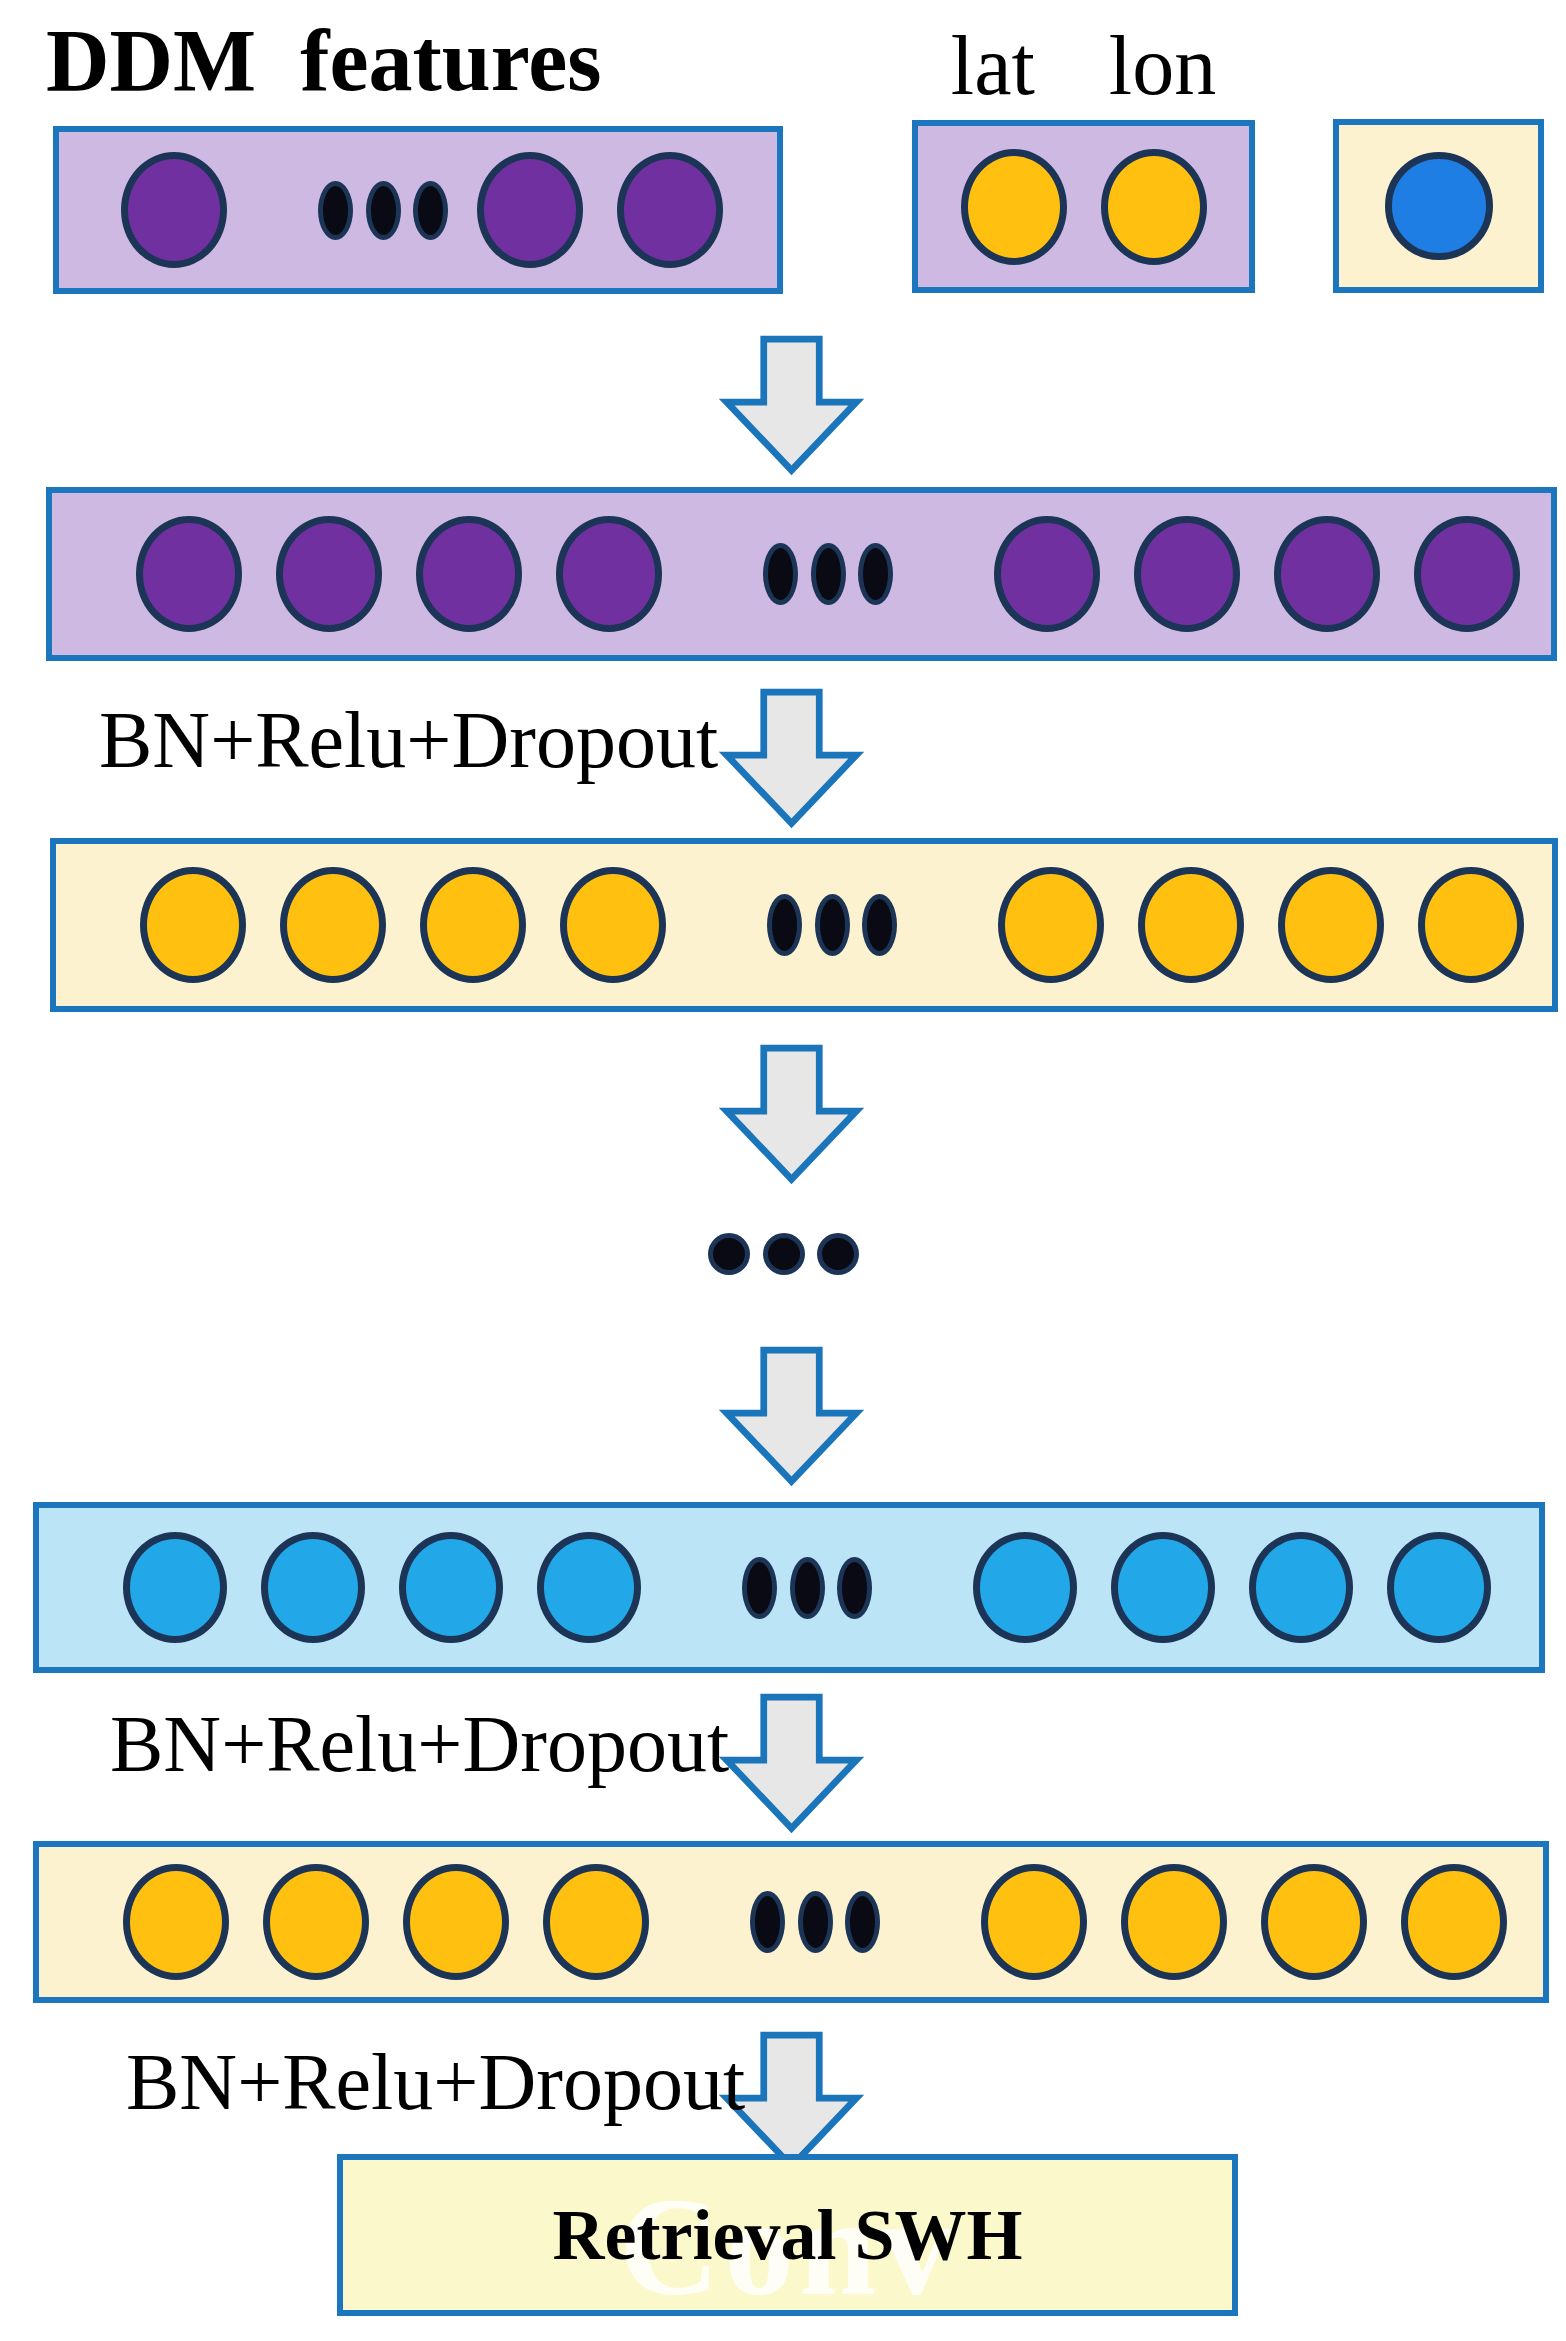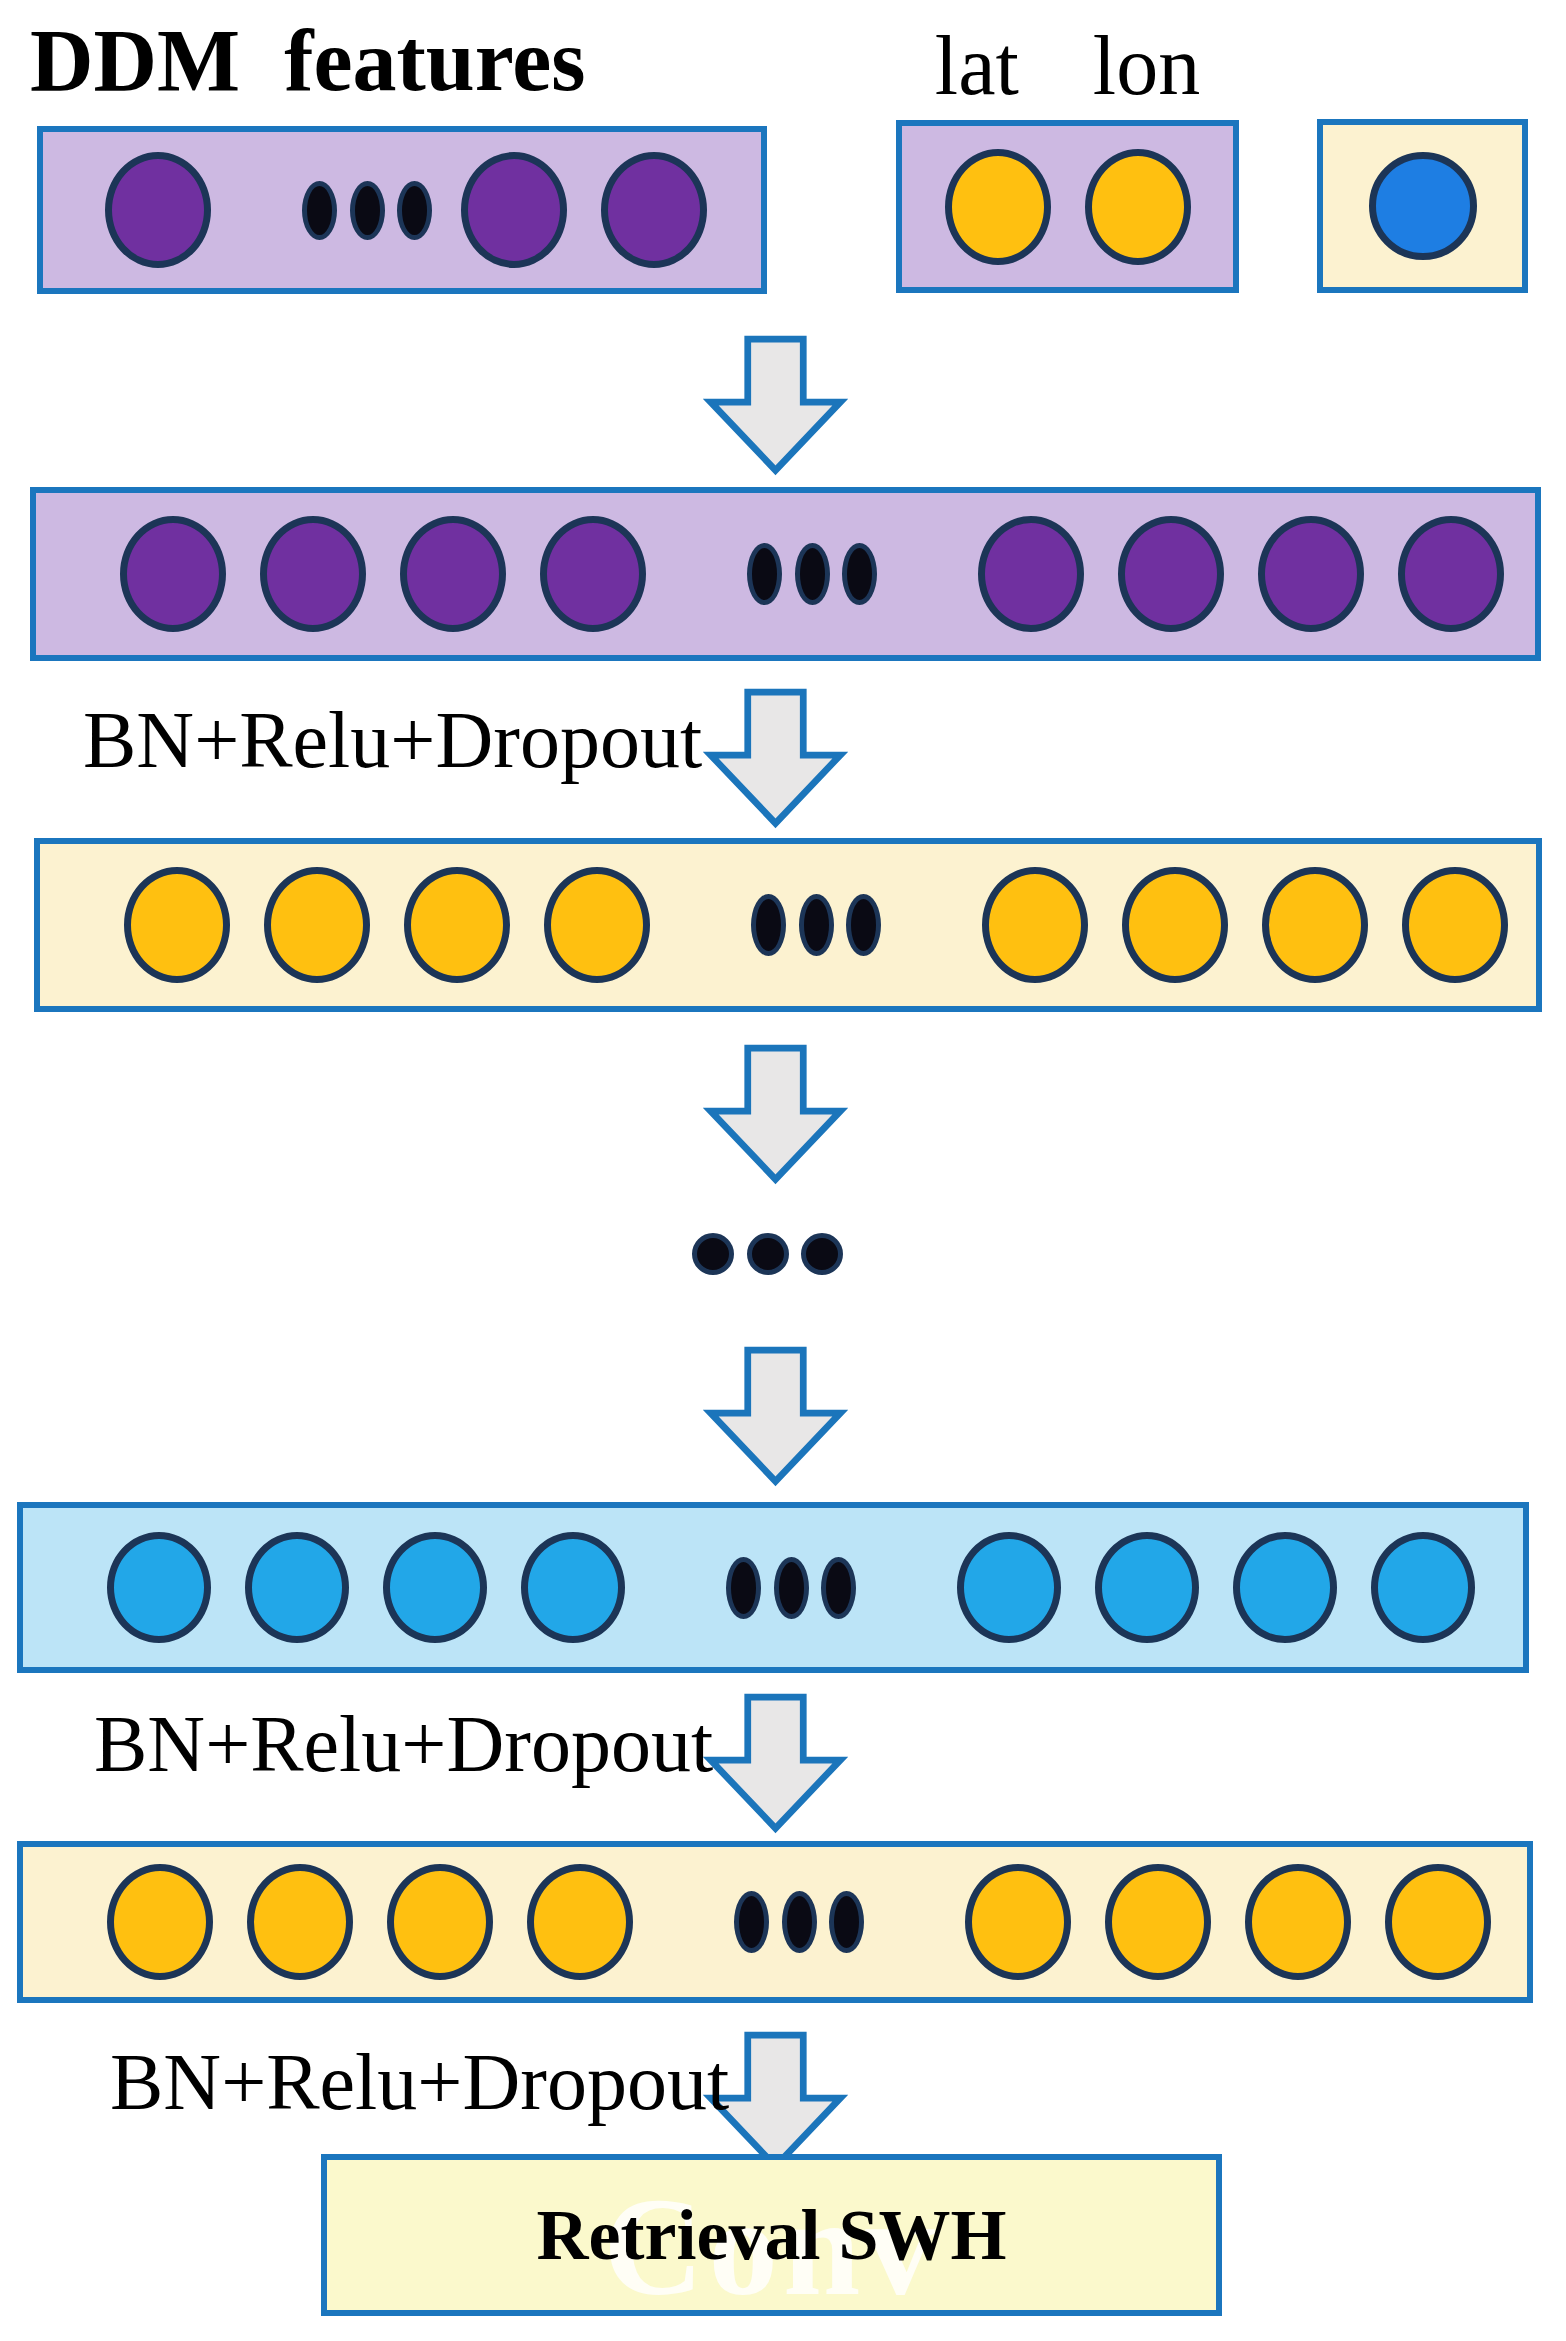--- a/index.html
+++ b/index.html
@@ -5,21 +5,21 @@
   :root{
     --border:#1b76be; --lavender:#cdb9e2; --cream:#fcf2d0; --lightblue:#bce4f7;
     --output-fill:#fbf9cc; --purple:#7030a0; --gold:#ffc010; --cyan:#22a7e8;
     --azure:#1e7ee3; --navy:#1c3557; --dotc:#0a0a14; --arrow-fill:#e8e7e7;
     --arrow-stroke:#1b75bb; --textc:#000000;
   }
   *{margin:0;padding:0;box-sizing:border-box;}
   html,body{background:#ffffff;}
   body{width:1566px;height:2342px;position:relative;overflow:hidden;
        font-family:"Liberation Serif", serif; color:var(--textc);}
-  .canvas{position:absolute;left:0;top:0;width:1374px;height:2342px;}
+  .canvas{position:absolute;left:16px;top:0;width:1374px;height:2342px;}
 
   .lbl{position:absolute;line-height:1.05;white-space:nowrap;}
   .bold{font-weight:bold;}
   .title-lbl{left:30px;top:15px;font-size:88px;word-spacing:22px;}
   .latlon-lbls{left:896px;top:22px;width:343px;display:flex;justify-content:center;
                gap:74px;font-size:84px;font-weight:normal;}
   .flag-lbl{left:1317px;top:5px;width:211px;text-align:center;font-size:84px;}
   .op-lbl{font-size:80px;}
   .concat-lbl{left:263px;top:350px;}
   .bn1-lbl{left:83px;top:698px;}

